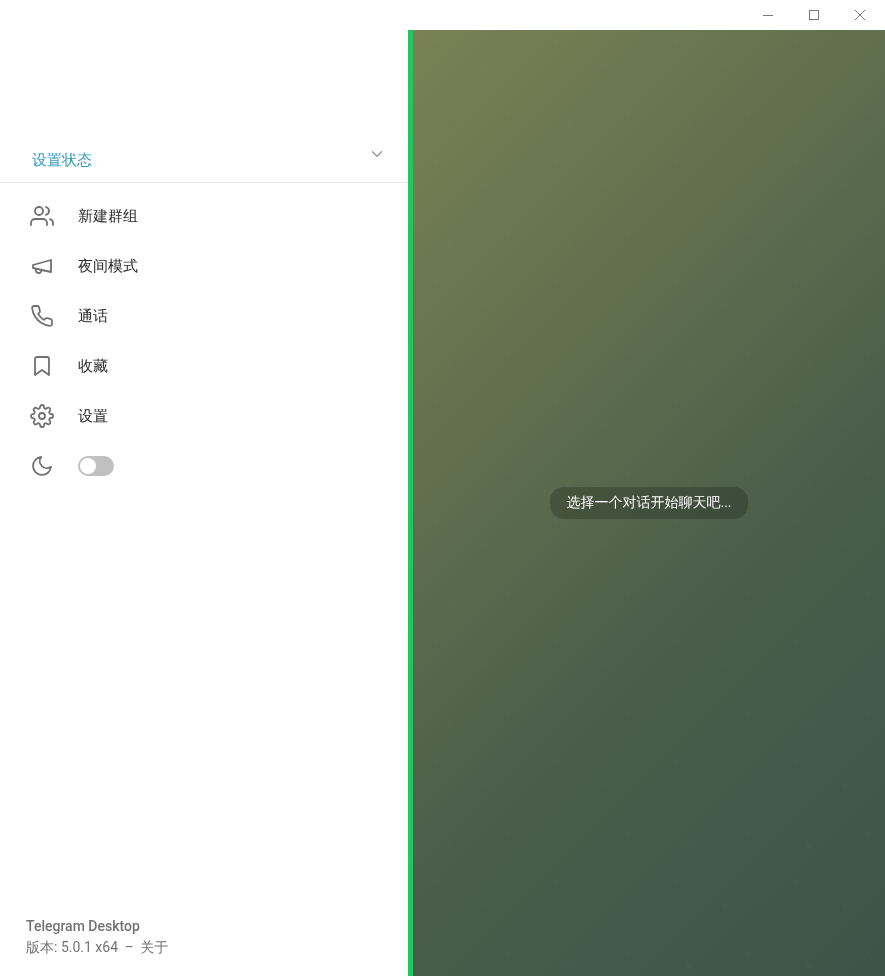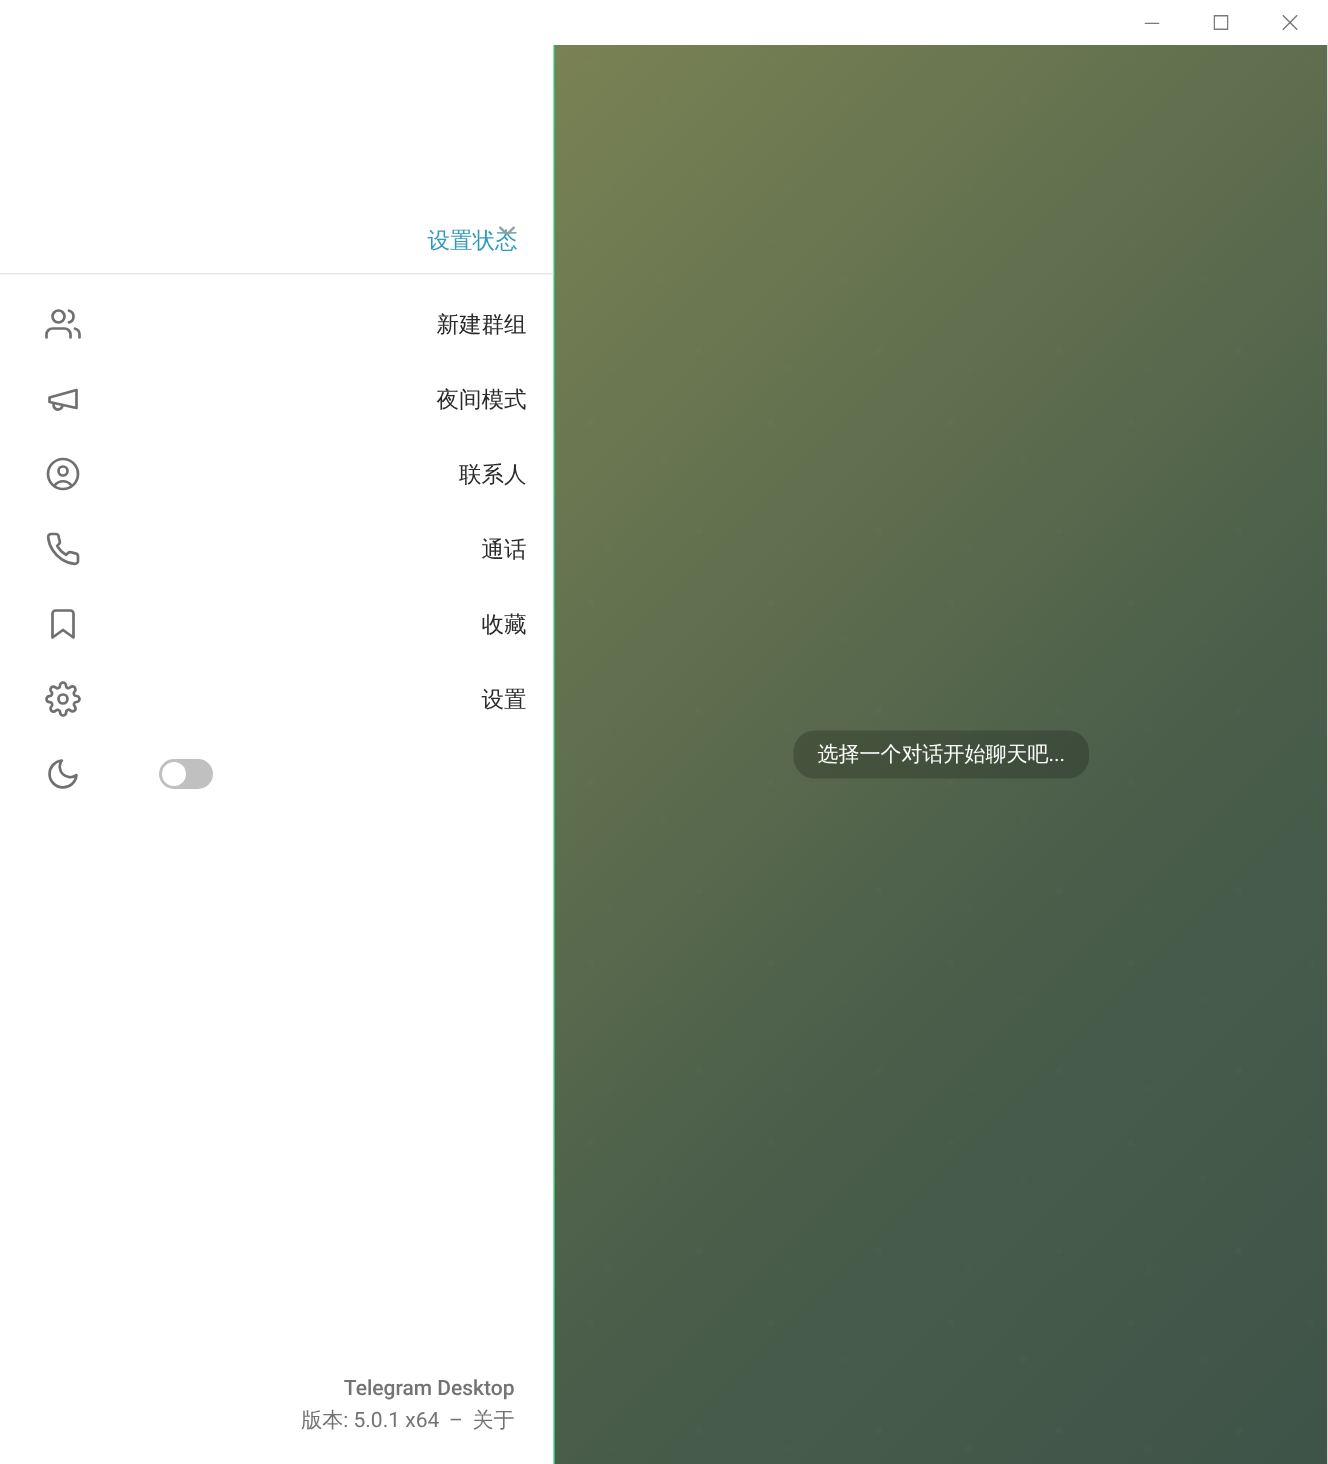--- a/index.html
+++ b/index.html
@@ -37,27 +37,26 @@
       cursor: pointer;
     }
 
     .main {
       flex: 1;
       display: flex;
       min-height: 0;
     }
 
     .sidebar {
-      width: 370px;
+      width: 413px;
       background: #ffffff;
       display: flex;
       flex-direction: column;
       position: relative;
-      border-right: 1px solid #22c55e;
-      text-align: right;
+      border-right: 5px solid #22c55e;
     }
 
     .profile-section {
       padding-top: 120px;
       padding-bottom: 12px;
       padding-left: 32px;
       padding-right: 24px;
       border-bottom: 1px solid #e8e8e8;
       position: relative;
     }
@@ -81,21 +80,20 @@
       padding-top: 8px;
     }
 
     .menu-item {
       display: flex;
       align-items: center;
       height: 50px;
       padding-left: 28px;
       padding-right: 18px;
       cursor: pointer;
-      gap: 28px;
     }
 
     .menu-icon {
       width: 28px;
       height: 28px;
       display: flex;
       align-items: center;
       justify-content: center;
       color: #707070;
       margin-right: 22px;
@@ -223,30 +221,20 @@
       <div class="menu-item">
         <span class="menu-icon">
           <svg width="24" height="24" viewBox="0 0 24 24" fill="none" stroke="currentColor" stroke-width="1.8" stroke-linecap="round" stroke-linejoin="round">
               <path d="M3 11l18-5v12L3 14v-3z"></path>
               <path d="M11.6 16.8a3 3 0 1 1-5.8-1.6"></path>
             </svg>
         </span>
         <span class="menu-label">夜间模式</span>
       </div>
 
-      <div class="menu-item">
-        <span class="menu-icon">
-          <svg width="24" height="24" viewBox="0 0 24 24" fill="none" stroke="currentColor" stroke-width="1.8" stroke-linecap="round" stroke-linejoin="round">
-              <circle cx="12" cy="12" r="10"></circle>
-              <circle cx="12" cy="10" r="3"></circle>
-              <path d="M6.5 19.5a7 7 0 0 1 11 0"></path>
-            </svg>
-        </span>
-        <span class="menu-label">联系人</span>
-      </div>
 
       <div class="menu-item">
         <span class="menu-icon">
           <svg width="24" height="24" viewBox="0 0 24 24" fill="none" stroke="currentColor" stroke-width="1.8" stroke-linecap="round" stroke-linejoin="round">
               <path d="M22 16.92v3a2 2 0 0 1-2.18 2 19.79 19.79 0 0 1-8.63-3.07 19.5 19.5 0 0 1-6-6 19.79 19.79 0 0 1-3.07-8.67A2 2 0 0 1 4.11 2h3a2 2 0 0 1 2 1.72 12.84 12.84 0 0 0 .7 2.81 2 2 0 0 1-.45 2.11L8.09 9.91a16 16 0 0 0 6 6l1.27-1.27a2 2 0 0 1 2.11-.45 12.84 12.84 0 0 0 2.81.7A2 2 0 0 1 22 16.92z"></path>
             </svg>
         </span>
         <span class="menu-label">通话</span>
       </div>
 

